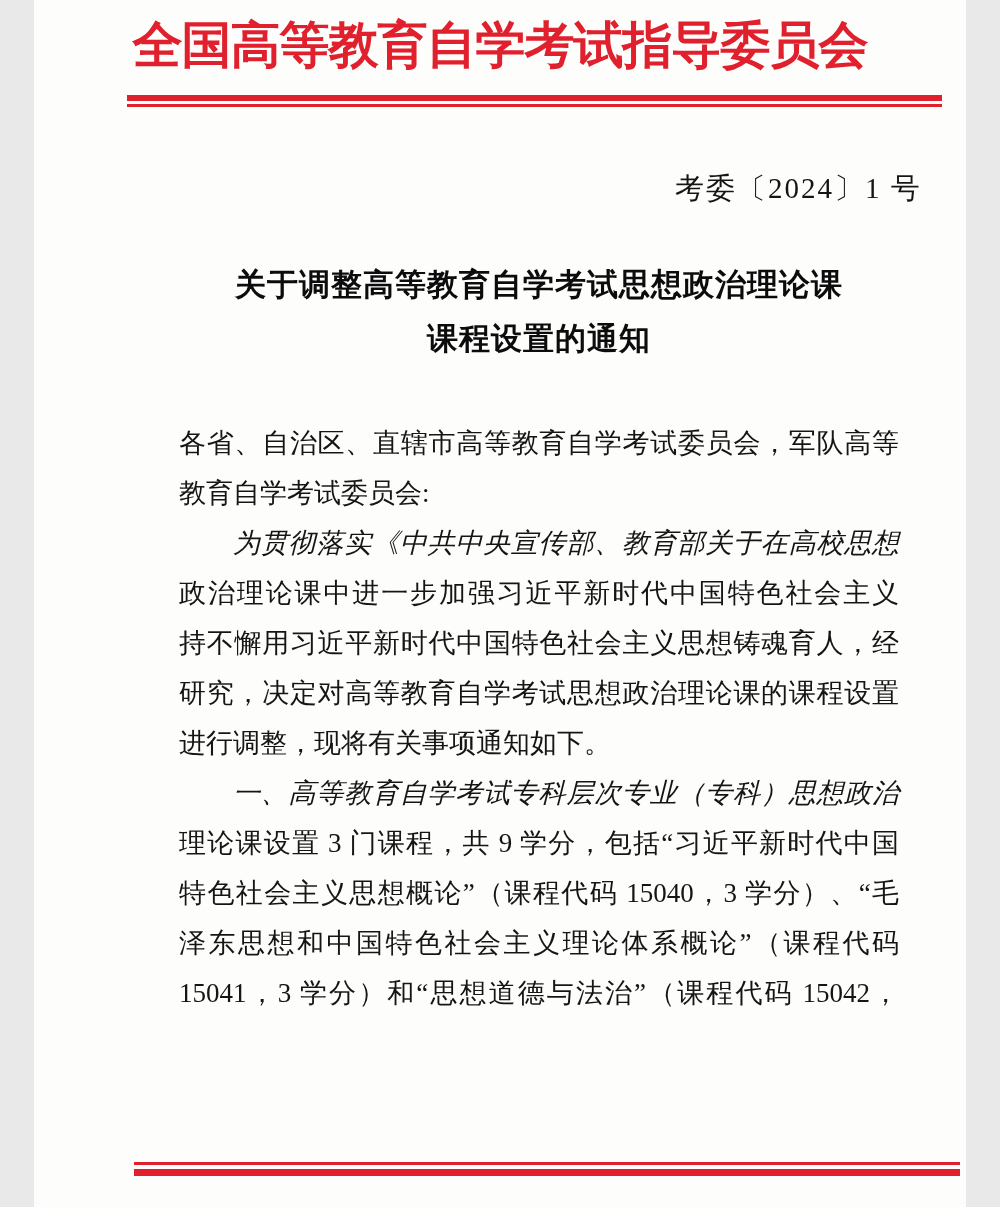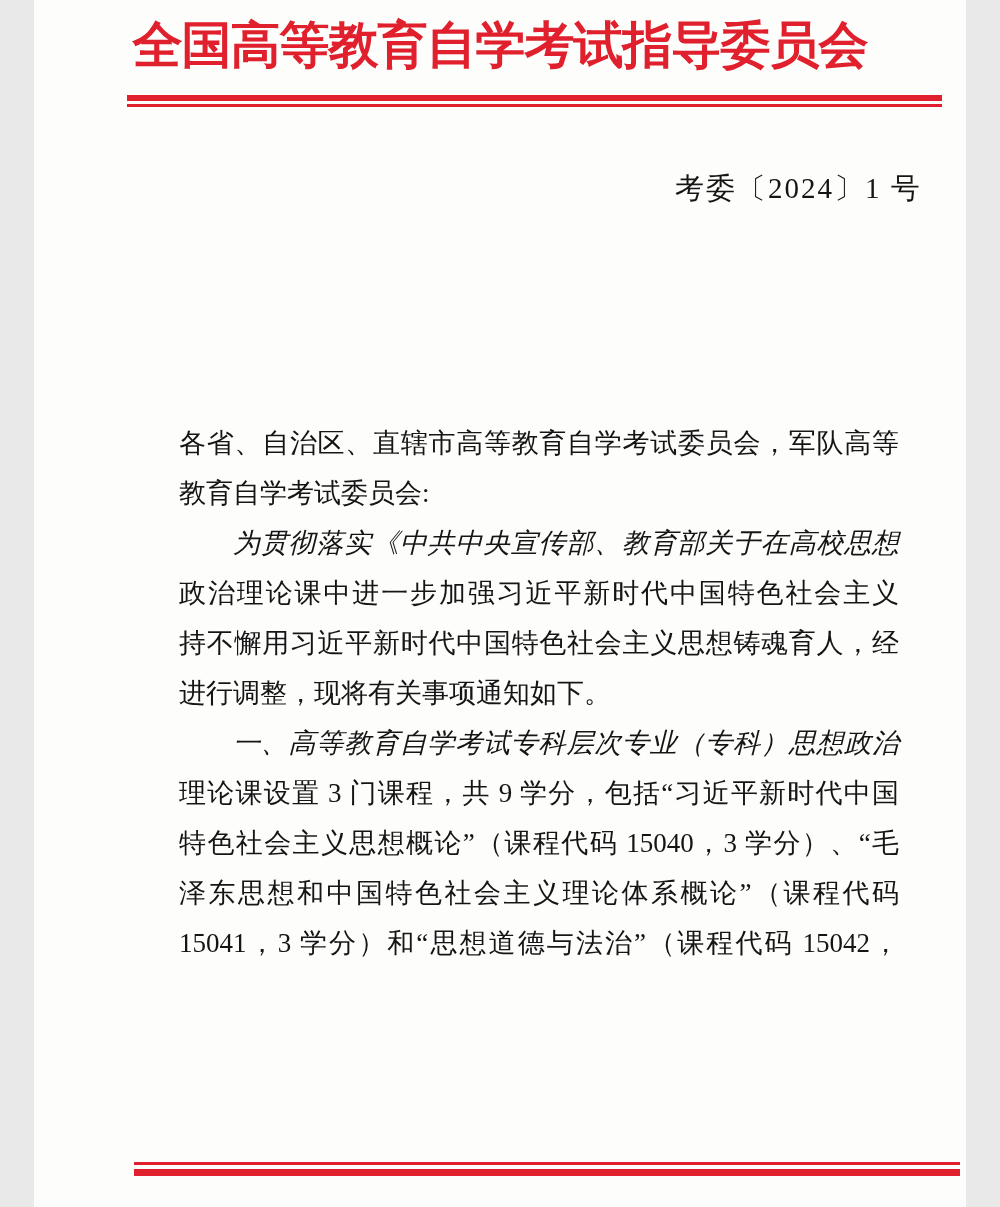--- a/index.html
+++ b/index.html
@@ -77,29 +77,34 @@
 
 <div class="page">
 
   <div class="org-title">全国高等教育自学考试指导委员会</div>
 
   <div class="rule rule-top-thick"></div>
   <div class="rule rule-top-thin"></div>
 
   <div class="doc-number">考委〔2024〕1 号</div>
 
+  <div class="doc-title">
+    <div>关于调整高等教育自学考试思想政治理论课</div>
+    <div>课程设置的通知</div>
+  </div>
 
   <div class="body-text">
 
     <div class="line j">各省、自治区、直辖市高等教育自学考试委员会，军队高等</div>
     <div class="line">教育自学考试委员会:</div>
 
     <div class="line j indent">为贯彻落实《中共中央宣传部、教育部关于在高校思想</div>
     <div class="line j">政治理论课中进一步加强习近平新时代中国特色社会主义</div>
     <div class="line j">持不懈用习近平新时代中国特色社会主义思想铸魂育人，经</div>
+    <div class="line j">研究，决定对高等教育自学考试思想政治理论课的课程设置</div>
     <div class="line">进行调整，现将有关事项通知如下。</div>
 
     <div class="line j indent">一、高等教育自学考试专科层次专业（专科）思想政治</div>
     <div class="line j">理论课设置 3 门课程，共 9 学分，包括“习近平新时代中国</div>
     <div class="line j">特色社会主义思想概论”（课程代码 15040，3 学分）、“毛</div>
     <div class="line j">泽东思想和中国特色社会主义理论体系概论”（课程代码</div>
     <div class="line j">15041，3 学分）和“思想道德与法治”（课程代码 15042，</div>
   </div>
 
   <div class="rule rule-bot-thin"></div>

